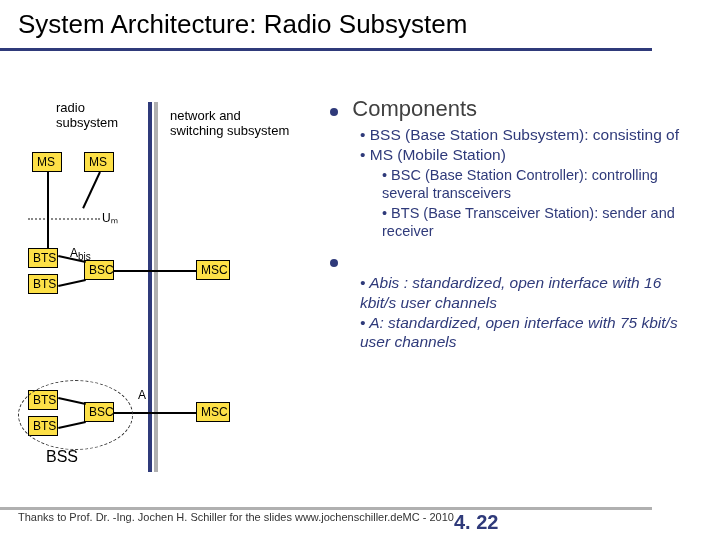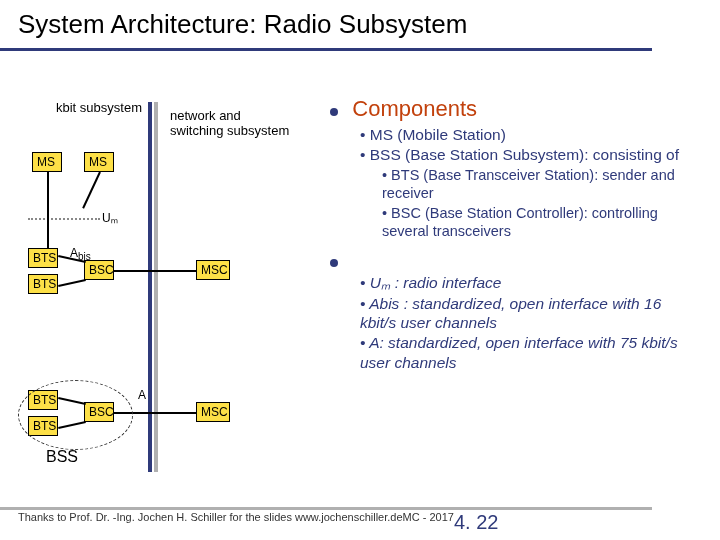--- a/index.html
+++ b/index.html
@@ -2,21 +2,21 @@
 <html><head>
 <meta charset="utf-8">
 <style>
   * { box-sizing: border-box; margin: 0; padding: 0; }
   html, body { width: 720px; height: 540px; font-family: Arial, Helvetica, sans-serif; background: #fff; color: #000; }
   .slide { position: relative; width: 652px; height: 540px; }
   .title { font-size: 26px; padding: 10px 18px 6px 18px; line-height: 1.15; }
   .rule  { border: none; border-top: 3px solid #2f3a7a; margin: 2px 0 0 0; }
   .rule2 { border: none; border-top: 3px solid #b0b0b0; margin: 0; position:absolute; left:0; right:0; bottom:30px; }
   .footer { position: absolute; left: 18px; right: 18px; bottom: 6px; font-size: 11px; color:#333; display:flex; }
-  .footer .pg { color:#2f3a7a; font-size: 20px; font-weight:400; }
+  .footer .pg { color:#2f3a7a; font-size: 20px; font-weight:700; }
 
   
   .diag { position:absolute; left: 28px; top: 100px; width: 300px; height: 380px; font-size: 13px; }
   .vline1 { position:absolute; left: 120px; top: 2px; width:4px; height:370px; background:#2f3a7a; }
   .vline2 { position:absolute; left: 126px; top: 2px; width:4px; height:370px; background:#b0b0b0; }
 
   .lbl-radio { position:absolute; left: 28px; top: 0; width: 90px; }
   .lbl-nss   { position:absolute; left: 142px; top: 8px; width: 120px; }
 
   .box { border:1px solid #000; background:#fde047; padding:2px 4px; font-size:12px; position:absolute; }
@@ -66,21 +66,21 @@
 </head>
 <body>
 
 <div class="slide">
   <div class="title">System Architecture: Radio Subsystem</div>
   <hr class="rule">
 
   <div class="diag">
     <div class="vline1"></div>
     <div class="vline2"></div>
-    <div class="lbl-radio">kbit subsystem</div>
+    <div class="lbl-radio">radio subsystem</div>
     <div class="lbl-nss">network and switching subsystem</div>
 
     <div class="box ms1">MS</div>
     <div class="box ms2">MS</div>
     <div class="dots-h um-dots"></div>
     <div class="um-lbl">Uₘ</div>
 
     <div class="line l-ms1"></div>
     <div class="line l-ms2"></div>
 
@@ -102,39 +102,38 @@
     <div class="line l-bts4bsc"></div>
     <div class="line l-bsc2msc"></div>
 
     <div class="dash-ellipse bss-ell"></div>
     <div class="bss-lbl">BSS</div>
   </div>
 
   <div class="content">
     <div>
       <span class="b-dot"></span>
-      <span style="font-size:22px;color:#c2410c;">Components</span>
+      <span style="font-size:22px;color:#404040;">Components</span>
     </div>
     <ul>
+      <li>BSS (Base Station Subsystem): consisting of</li>
       <li>MS (Mobile Station)</li>
-      <li>BSS (Base Station Subsystem): consisting of</li>
       <ul>
+        <li>BSC (Base Station Controller): controlling several transceivers</li>
         <li>BTS (Base Transceiver Station): sender and receiver</li>
-        <li>BSC (Base Station Controller): controlling several transceivers</li>
       </ul>
     </ul>
     <div>
       <span class="b-dot"></span>
     </div>
     <ul>
-      <li class="it">Uₘ : radio interface</li>
       <li class="it">Abis : standardized, open interface with 16 kbit/s user channels</li>
       <li class="it">A: standardized, open interface with 75 kbit/s user channels</li>
     </ul>
   </div>
 
   <hr class="rule2">
   <div class="footer">
     <span>Thanks to Prof. Dr. -Ing. Jochen H. Schiller for the slides  www.jochenschiller.de</span>
-    <span>MC - 2017</span>
+    <span>MC - 2010</span>
     <span class="pg">4. 22</span>
   </div>
 </div>
 
 </body></html>

